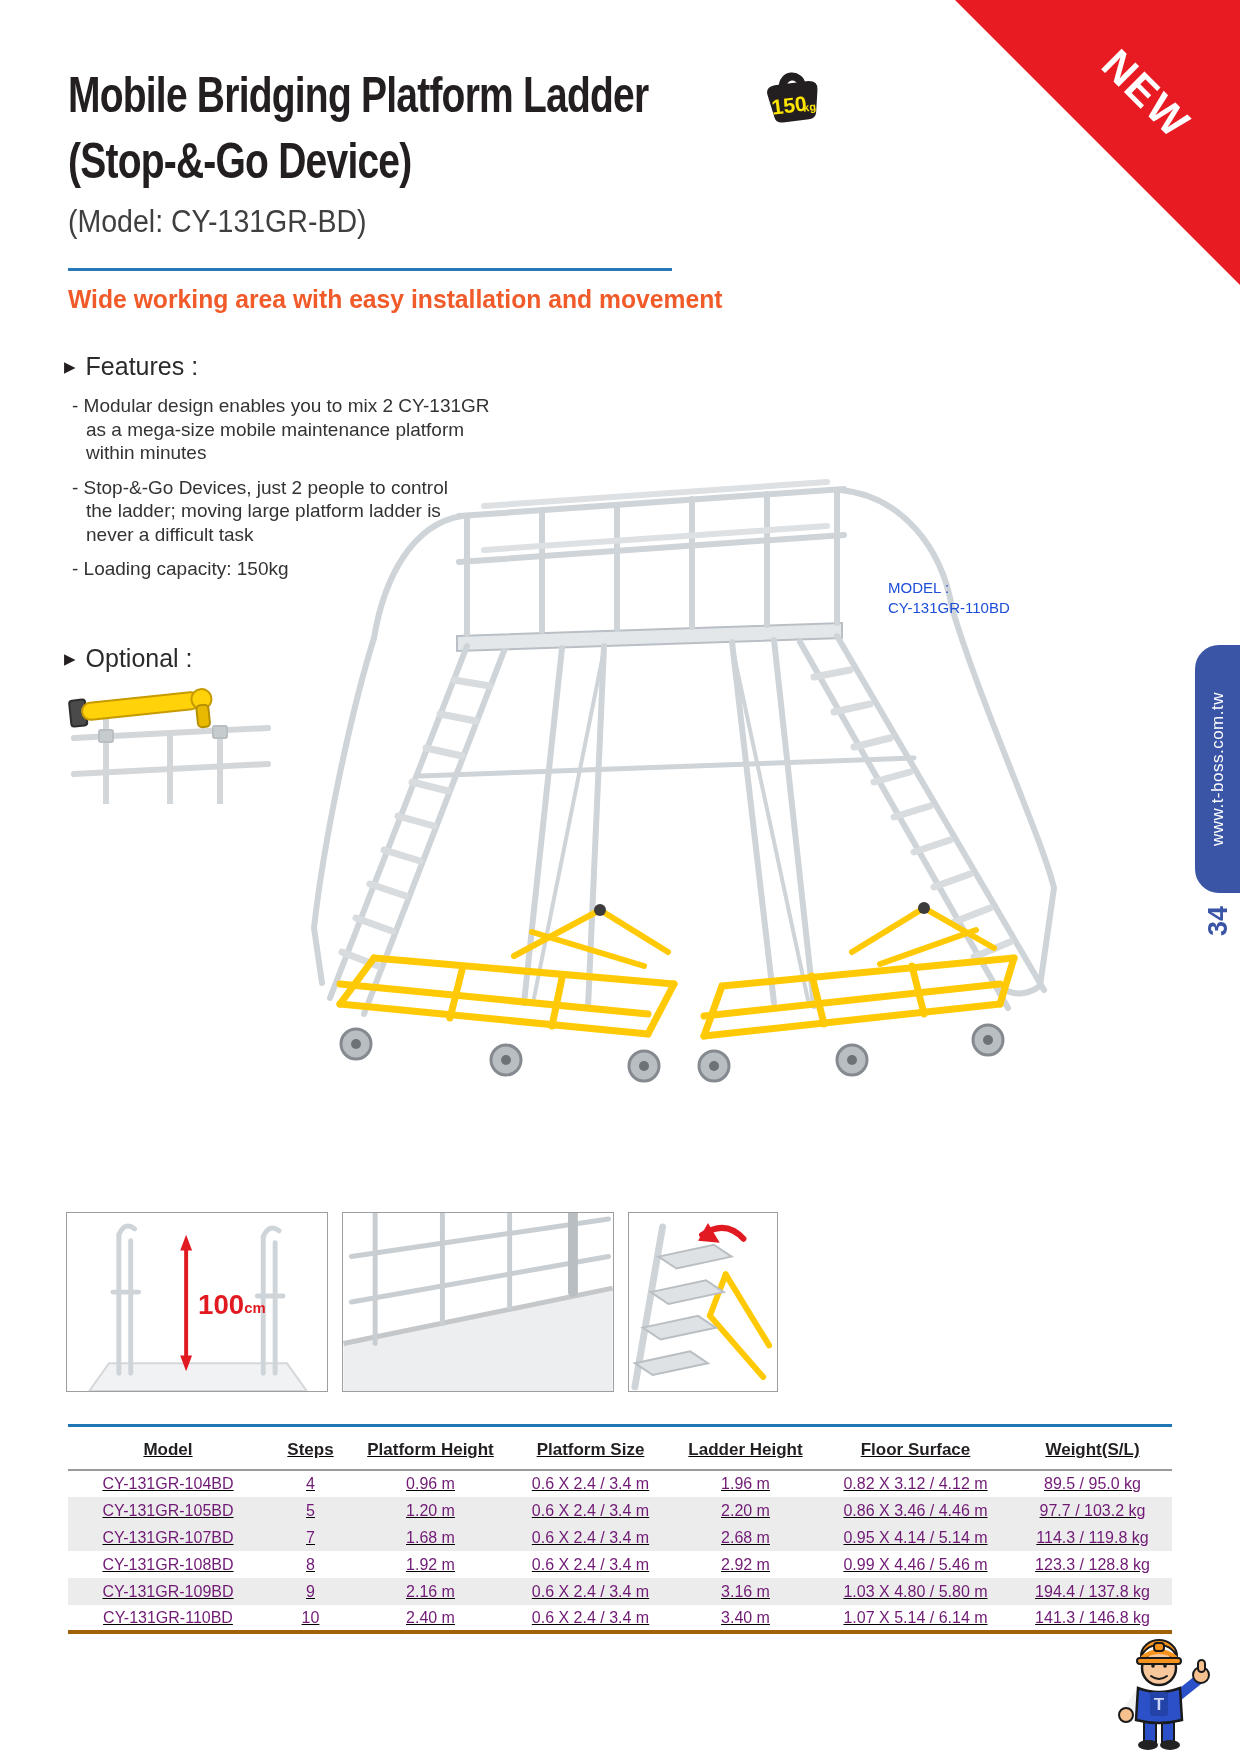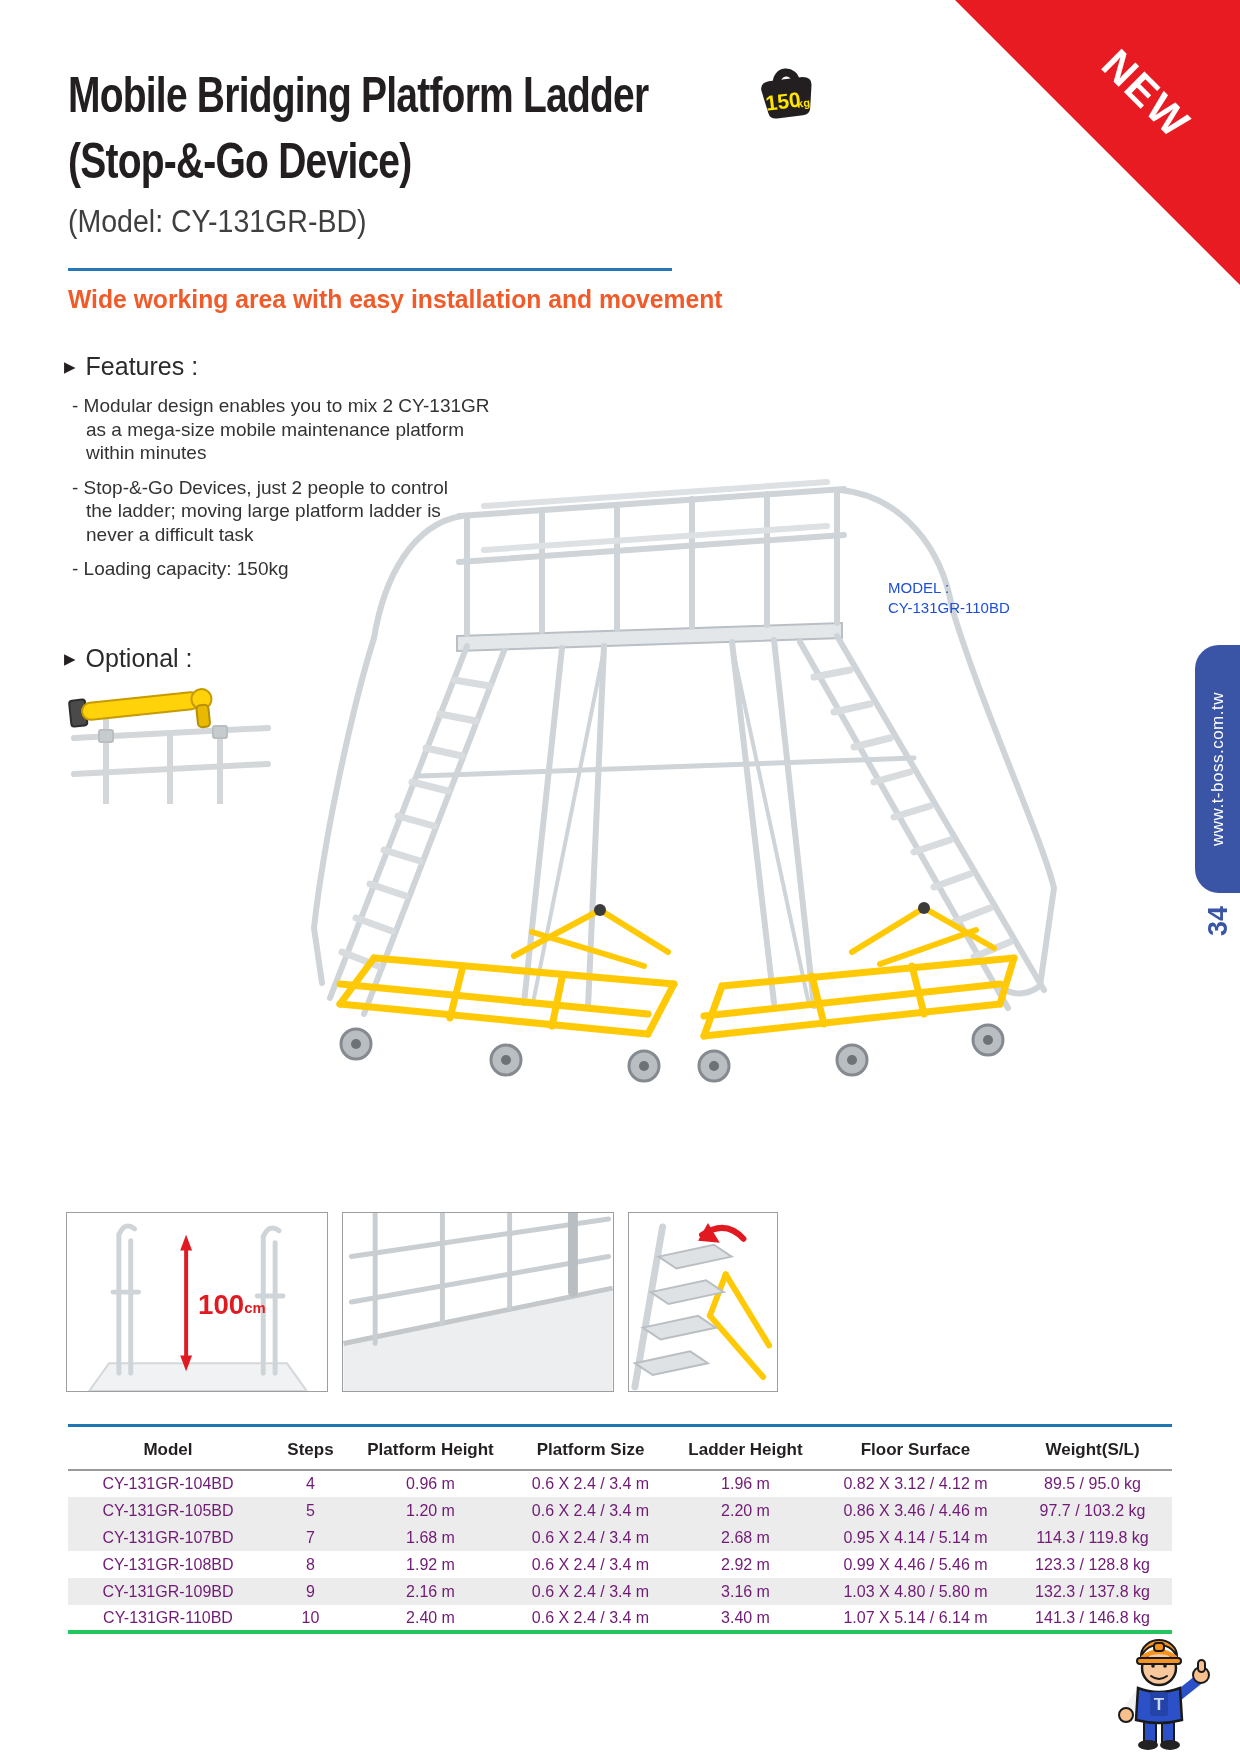--- a/index.html
+++ b/index.html
@@ -8,21 +8,21 @@
   .page {
     position:relative; width:1240px; height:1754px; background:#ffffff;
     margin:0 auto; overflow:hidden;
   }
 
   
   .ribbon { position:absolute; top:0; right:0; width:290px; height:290px; }
 
   
   .title-block { position:absolute; left:68px; top:62px; }
-  .title-line { display:flex; gap:8px; }
+  .title-line { display:flex; align-items:center; gap:14px; }
   .title-text {
     display:inline-block; font-size:50px; font-weight:bold; color:#231f20;
     letter-spacing:-1px; transform:scaleX(0.78); transform-origin:left center;
     line-height:66px; white-space:nowrap;
   }
   .weight-badge { width:66px; height:58px; margin-left:-66px; }
   .model-line {
     margin-top:10px; font-size:31px; color:#3f3f41;
     transform:scaleX(0.92); transform-origin:left center; white-space:nowrap;
   }
@@ -71,21 +71,21 @@
   }
 
   
   .thumb-row { position:absolute; left:66px; top:1212px; display:flex; gap:14px; }
   .thumb { border:1px solid #9c9ea0; background:#ffffff; }
 
   
   .spec-wrap { position:absolute; left:68px; top:1424px; width:1104px; }
   table.spec {
     width:100%; border-collapse:collapse; table-layout:fixed;
-    border-top:3px solid #1e76b4; border-bottom:4px solid #22c55e;
+    border-top:3px solid #1e76b4; border-bottom:4px solid #a16207;text-decoration:underline;
   }
   table.spec th {
     font-size:17px; font-weight:bold; color:#231f20; text-align:center;
     padding:13px 0 9px 0; border-bottom:2px solid #9a9a9a; white-space:nowrap;
   }
   table.spec td {
     font-size:16px; color:#701a75; text-align:center; padding:3px 0;
     white-space:nowrap; height:27px;
   }
   table.spec tr.alt { background:#ececec;margin-left:32px; }
@@ -398,21 +398,21 @@
             <td>0.99 X 4.46 / 5.46 m</td>
             <td>123.3 / 128.8 kg</td>
           </tr>
           <tr class="alt">
             <td>CY-131GR-109BD</td>
             <td>9</td>
             <td>2.16 m</td>
             <td>0.6 X 2.4 / 3.4 m</td>
             <td>3.16 m</td>
             <td>1.03 X 4.80 / 5.80 m</td>
-            <td>132.3 / 137.8 kg</td>
+            <td>194.4 / 137.8 kg</td>
           </tr>
           <tr>
             <td>CY-131GR-110BD</td>
             <td>10</td>
             <td>2.40 m</td>
             <td>0.6 X 2.4 / 3.4 m</td>
             <td>3.40 m</td>
             <td>1.07 X 5.14 / 6.14 m</td>
             <td>141.3 / 146.8 kg</td>
           </tr>

